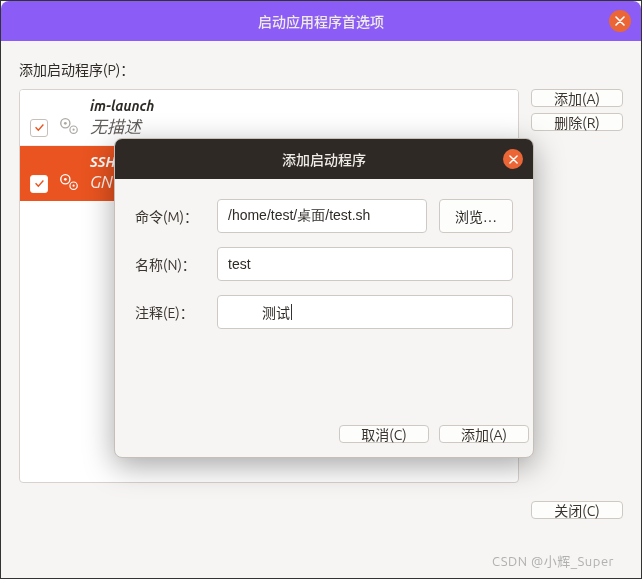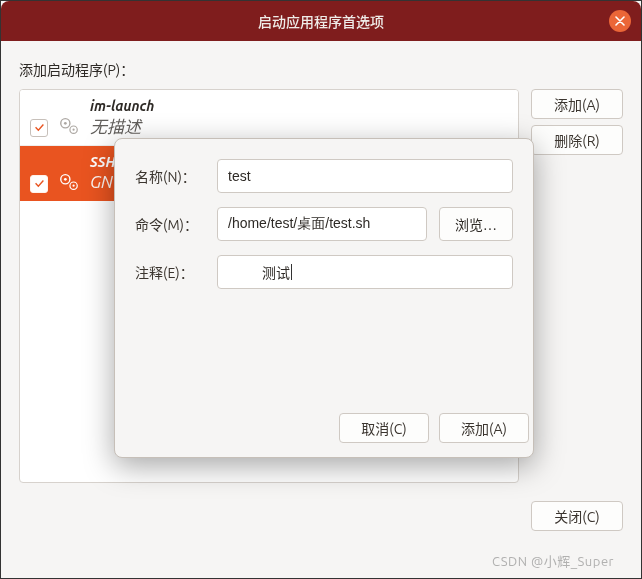--- a/index.html
+++ b/index.html
@@ -9,21 +9,21 @@
       font-size: 14px;
       background: #f6f5f4;
       color: #2e2a26;
       position: relative;
       overflow: hidden;
       border: 1px solid #333;
     }
     
     .main-titlebar {
       height: 40px;
-      background: #7f1d1d;
+      background: #8b5cf6;
       color: #efece8;
       display: flex;
       align-items: center;
       justify-content: center;
       position: relative;
       font-weight: 500;
       border-top-left-radius: 8px;
       border-top-right-radius: 8px;
     }
     .main-titlebar .close {
@@ -71,21 +71,21 @@
     .list-item.selected .chk { border-color: #fff3ec; }
     .list-item.selected .chk.checked::after { color: #e95420; }
     .gears { width: 22px; height: 22px; flex-shrink:0; opacity:0.7; }
     .list-item.selected .gears { opacity: 1; filter: brightness(2);}
     .item-text { display: flex; flex-direction: column; line-height: 1.25; }
     .item-text .name { font-weight: 600; }
     .item-text .desc { font-size: 17px; opacity: 0.75; }
     .list-item.selected .item-text .desc { opacity: 0.95; }
     .side-buttons { width: 92px; display: flex; flex-direction: column; gap: 6px; }
     .btn {
-      height: 30px;
+      height: 18px;
       background: #fdfdfc;
       border: 1px solid #cfc9c3;
       border-radius: 4px;
       font-size: 14px;
       color: #3b352f;
       display: flex; align-items: center; justify-content: center;
       cursor: pointer;
     }
     .footer-row { display: flex; justify-content: flex-end; margin-top: 18px;}
     .footer-row .btn { width: 92px;}
@@ -213,29 +213,37 @@
       <div class="btn">添加(A)</div>
       <div class="btn">删除(R)</div>
     </div>
   </div>
   <div class="footer-row">
     <div class="btn">关闭(C)</div>
   </div>
 </div>
 
 <div class="modal">
+  <div class="modal-titlebar">
+    <span>添加启动程序</span>
+    <div class="close">
+      <svg viewBox="0 0 10 10">
+          <path d="M1 1 L9 9 M9 1 L1 9" stroke="#fff" stroke-width="1.6" stroke-linecap="round"></path>
+        </svg>
+    </div>
+  </div>
   <div class="modal-body">
-    <div class="form-row">
-      <label>名称(N)：</label>
-      <input class="input" type="text" value="test" style="">
-    </div>
     <div class="form-row">
       <label>命令(M)：</label>
       <input class="input" type="text" value="/home/test/桌面/test.sh" style="">
       <div class="browse-btn">浏览…</div>
+    </div>
+    <div class="form-row">
+      <label>名称(N)：</label>
+      <input class="input" type="text" value="test" style="">
     </div>
     <div class="form-row">
       <label>注释(E)：</label>
       <div class="input with-cursor" style="display:flex;align-items:center;padding-left:44px;">
         <span>测试</span>
           <span class="cursor-bar"></span>
       </div>
     </div>
     <div style="flex:1"></div>
   </div>

